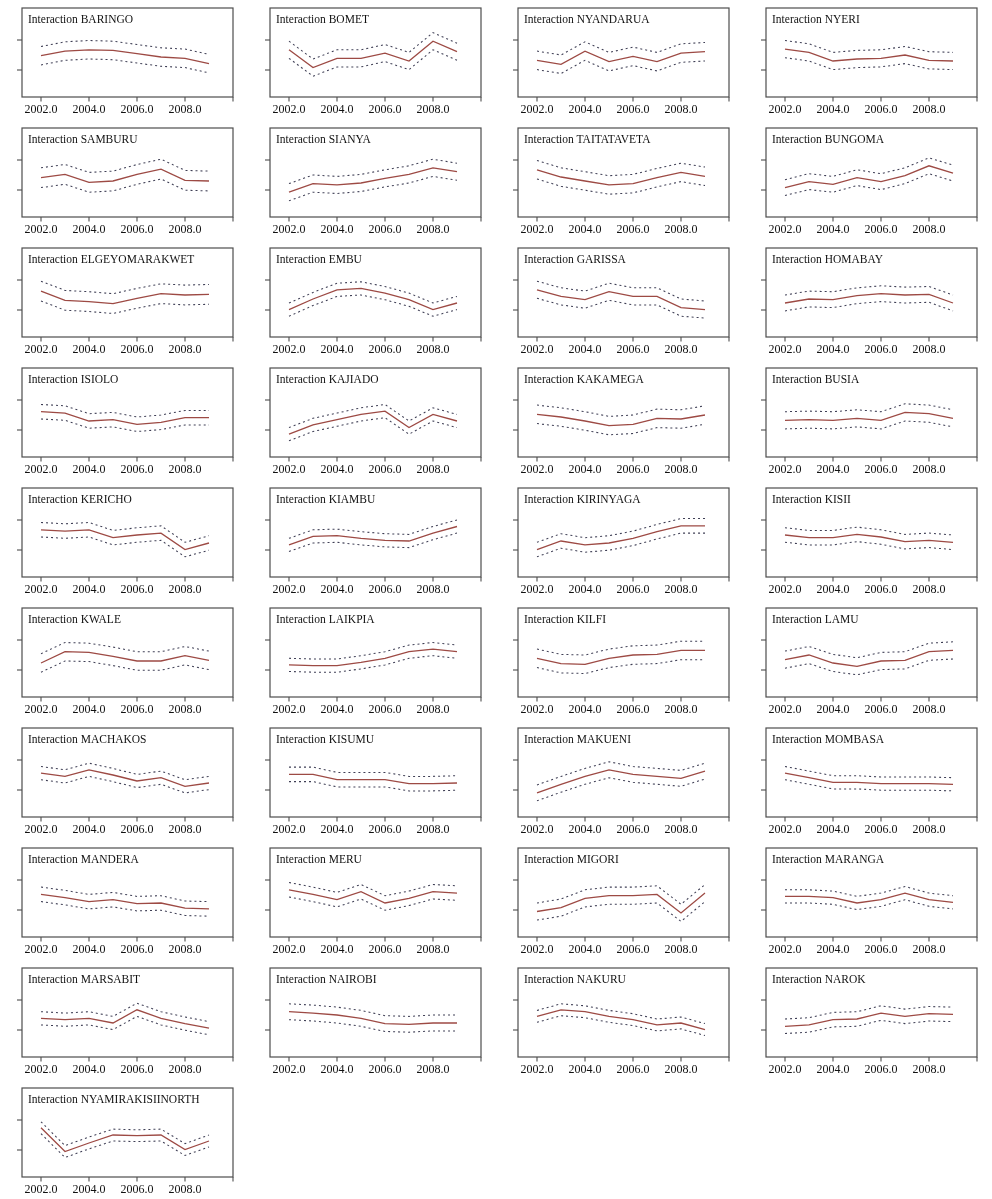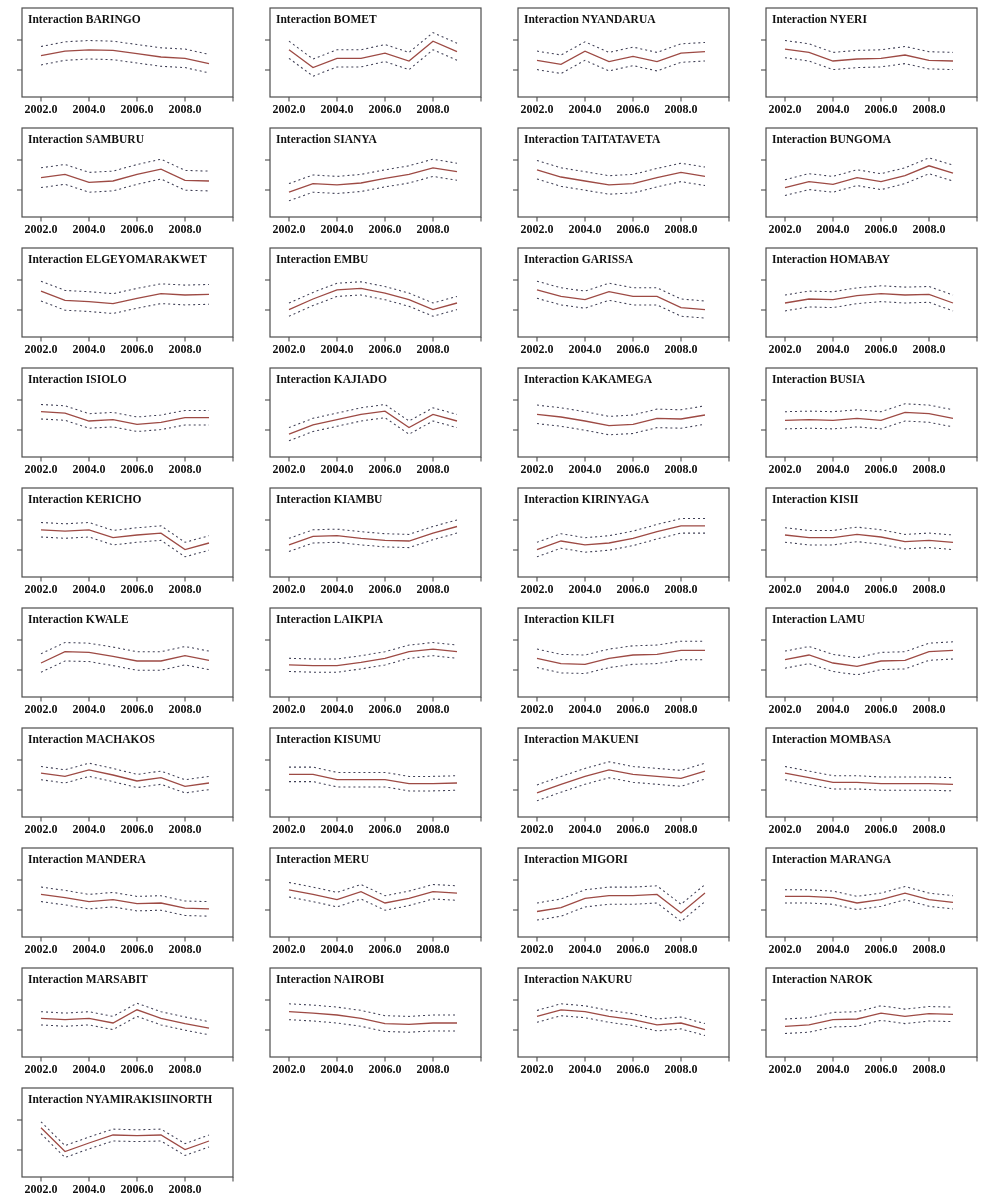--- a/index.html
+++ b/index.html
@@ -1,17 +1,17 @@
 <!DOCTYPE html>
 <html><head>
 <meta charset="utf-8">
 <style>
   html,body{margin:0;padding:0;background:#ffffff;}
   #figure{width:992px;height:1199px;background:#ffffff;overflow:hidden;
-          font-family:"Liberation Serif","DejaVu Serif",serif;font-weight:bold;}
+          font-family:"Liberation Serif","DejaVu Serif",serif;}
   #panel-grid{display:grid;grid-template-columns:repeat(4,248px);grid-auto-rows:120px;width:992px;}
   svg{display:block;}
   .panel-border{fill:none;stroke:#4d4d4d;stroke-width:1.2;}
   .ptitle{font-family:"Liberation Serif","DejaVu Serif",serif;font-size:11.5px;fill:#111111;}
   .ticklabel{font-family:"Liberation Serif","DejaVu Serif",serif;font-size:12px;fill:#111111;}
   .tickmark{stroke:#4d4d4d;stroke-width:1.1;}
   .mid{fill:none;stroke-width:1.3;}
   .band{fill:none;stroke-width:1.05;stroke-dasharray:2 3;}
 </style>
 </head>

